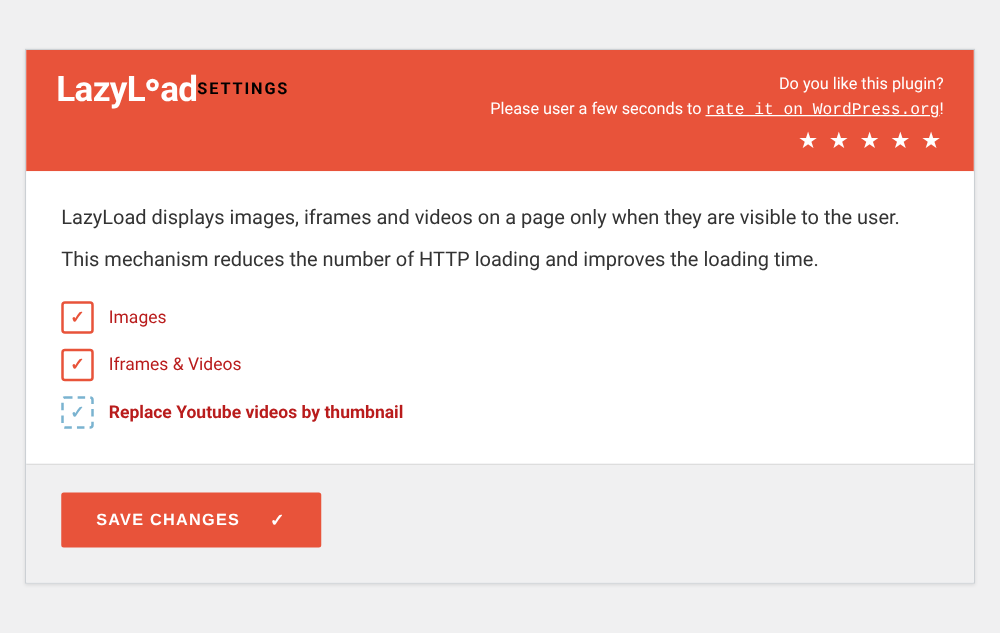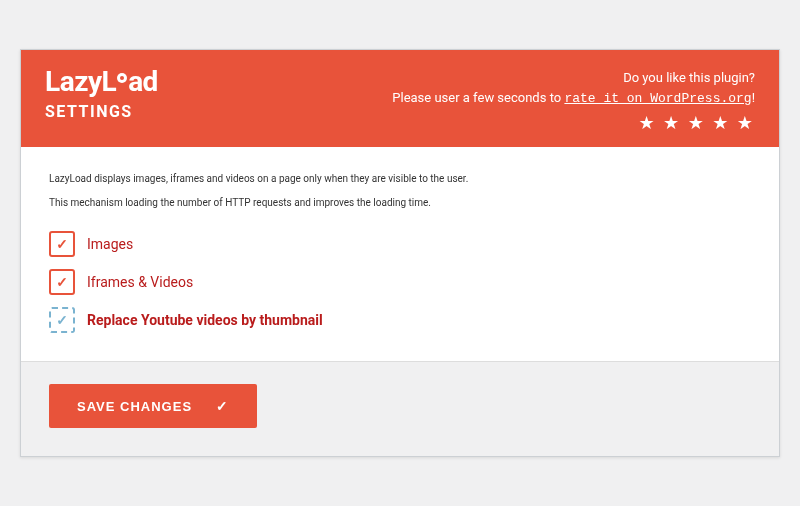--- a/index.html
+++ b/index.html
@@ -28,21 +28,22 @@
     .plugin-header {
       background: #e8533a;
       padding: 18px 24px 14px 24px;
       display: flex;
       justify-content: space-between;
       align-items: flex-start;
     }
 
     .header-left {
       display: flex;
-      flex-direction: column;
+      flex-direction: row;
+      text-align: right;
     }
 
     .logo-title {
       display: flex;
       align-items: center;
       gap: 0;
     }
 
     .logo-text {
       color: #fff;
@@ -70,22 +71,22 @@
       height: 4px;
       background: #e8533a;
       border-radius: 50%;
       position: absolute;
       top: 50%;
       left: 50%;
       transform: translate(-50%, -50%);
     }
 
     .settings-label {
-      color: #ffffff;
-      font-size: 16px;
+      color: #000000;
+      font-size: 13px;
       font-weight: 700;
       letter-spacing: 1.5px;
       text-transform: uppercase;
       margin-top: 6px;
     }
 
     .header-right {
       text-align: right;
     }
 
@@ -110,21 +111,21 @@
       text-align: right;
     }
 
     
     .plugin-content {
       padding: 24px 28px 0 28px;
       background: #fff;
     }
 
     .description-text {
-      font-size: 10px;
+      font-size: 16px;
       color: #333;
       line-height: 1.6;
       margin-bottom: 8px;
     }
 
     
     .options-list {
       margin-top: 20px;
       display: flex;
       flex-direction: column;
@@ -221,21 +222,21 @@
       <div class="rate-text">
         <span>Do you like this plugin?</span><br>
         <span>Please user a few seconds to </span><a href="#" class="rate-link">rate it on WordPress.org</a><span>!</span>
       </div>
       <div class="stars">★ ★ ★ ★ ★</div>
     </div>
   </div>
 
   <div class="plugin-content">
     <p class="description-text">LazyLoad displays images, iframes and videos on a page only when they are visible to the user.</p>
-    <p class="description-text">This mechanism loading the number of HTTP requests and improves the loading time.</p>
+    <p class="description-text">This mechanism reduces the number of HTTP loading and improves the loading time.</p>
 
     <div class="options-list">
 
       <div class="option-item">
         <div class="checkbox-wrapper">
           <span class="checkmark">✓</span>
         </div>
         <span class="option-label">Images</span>
       </div>
 

